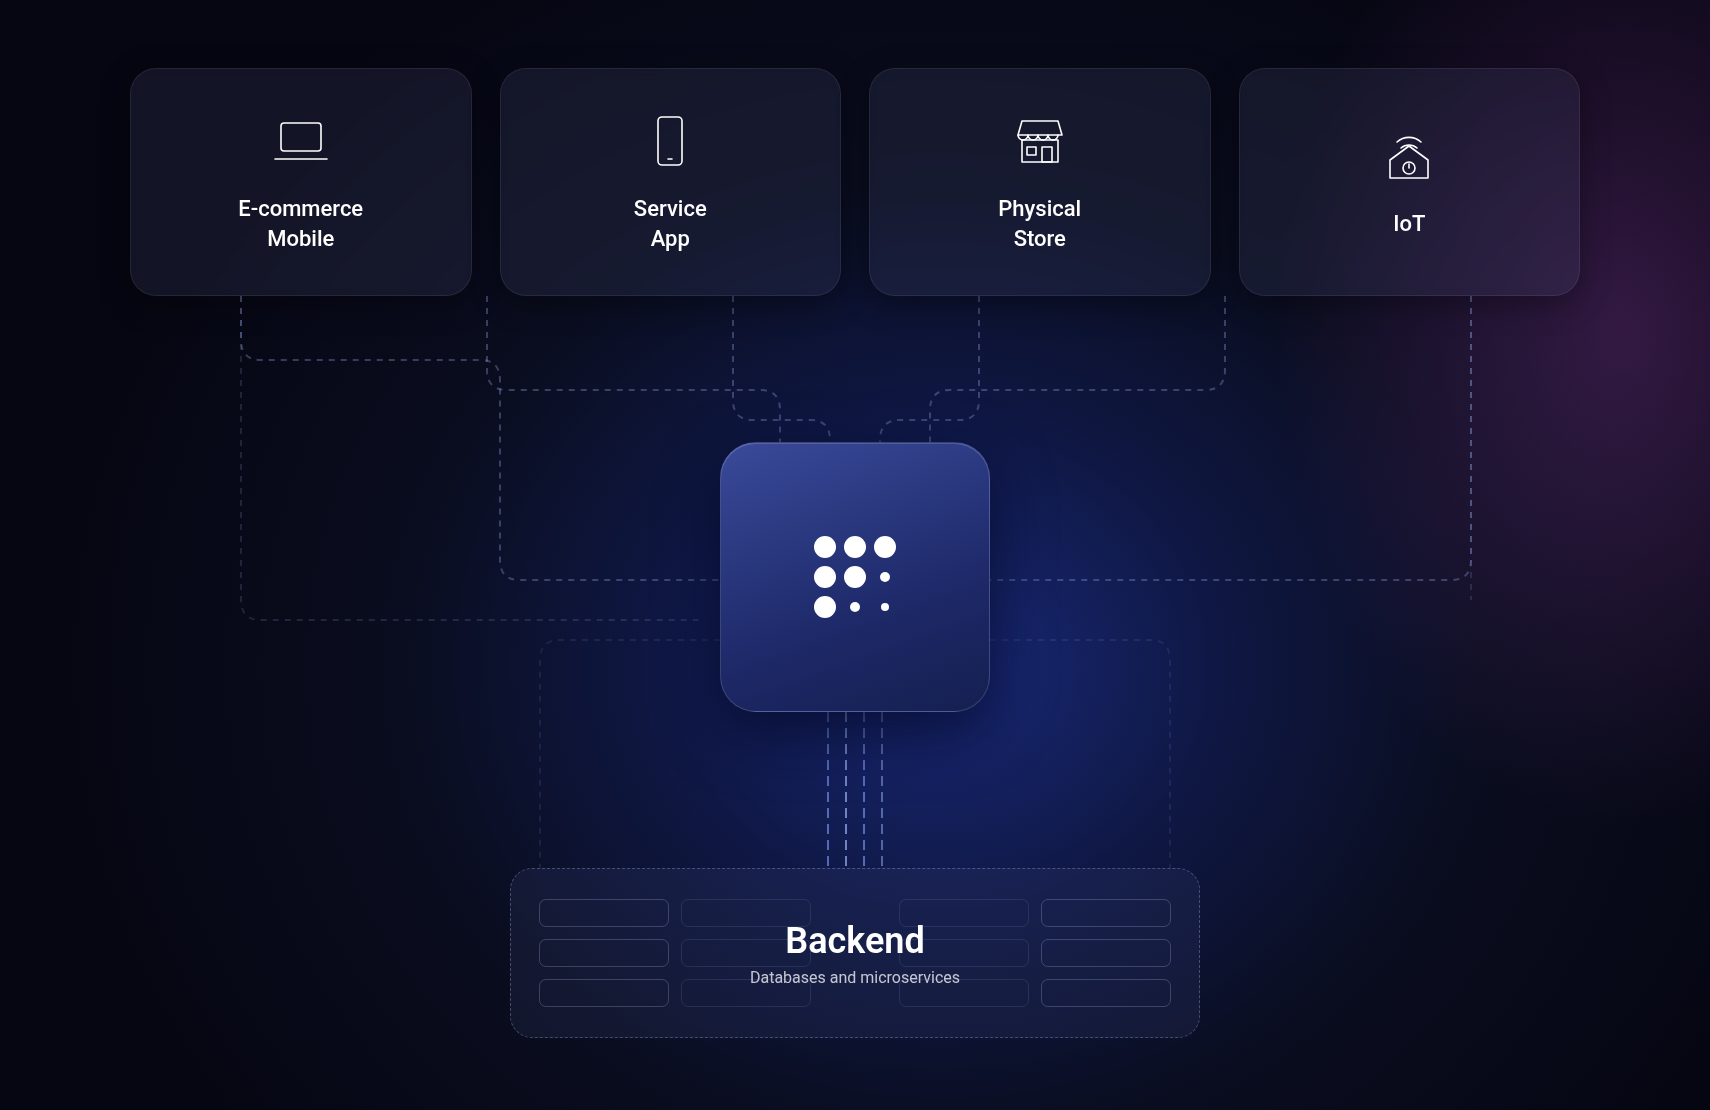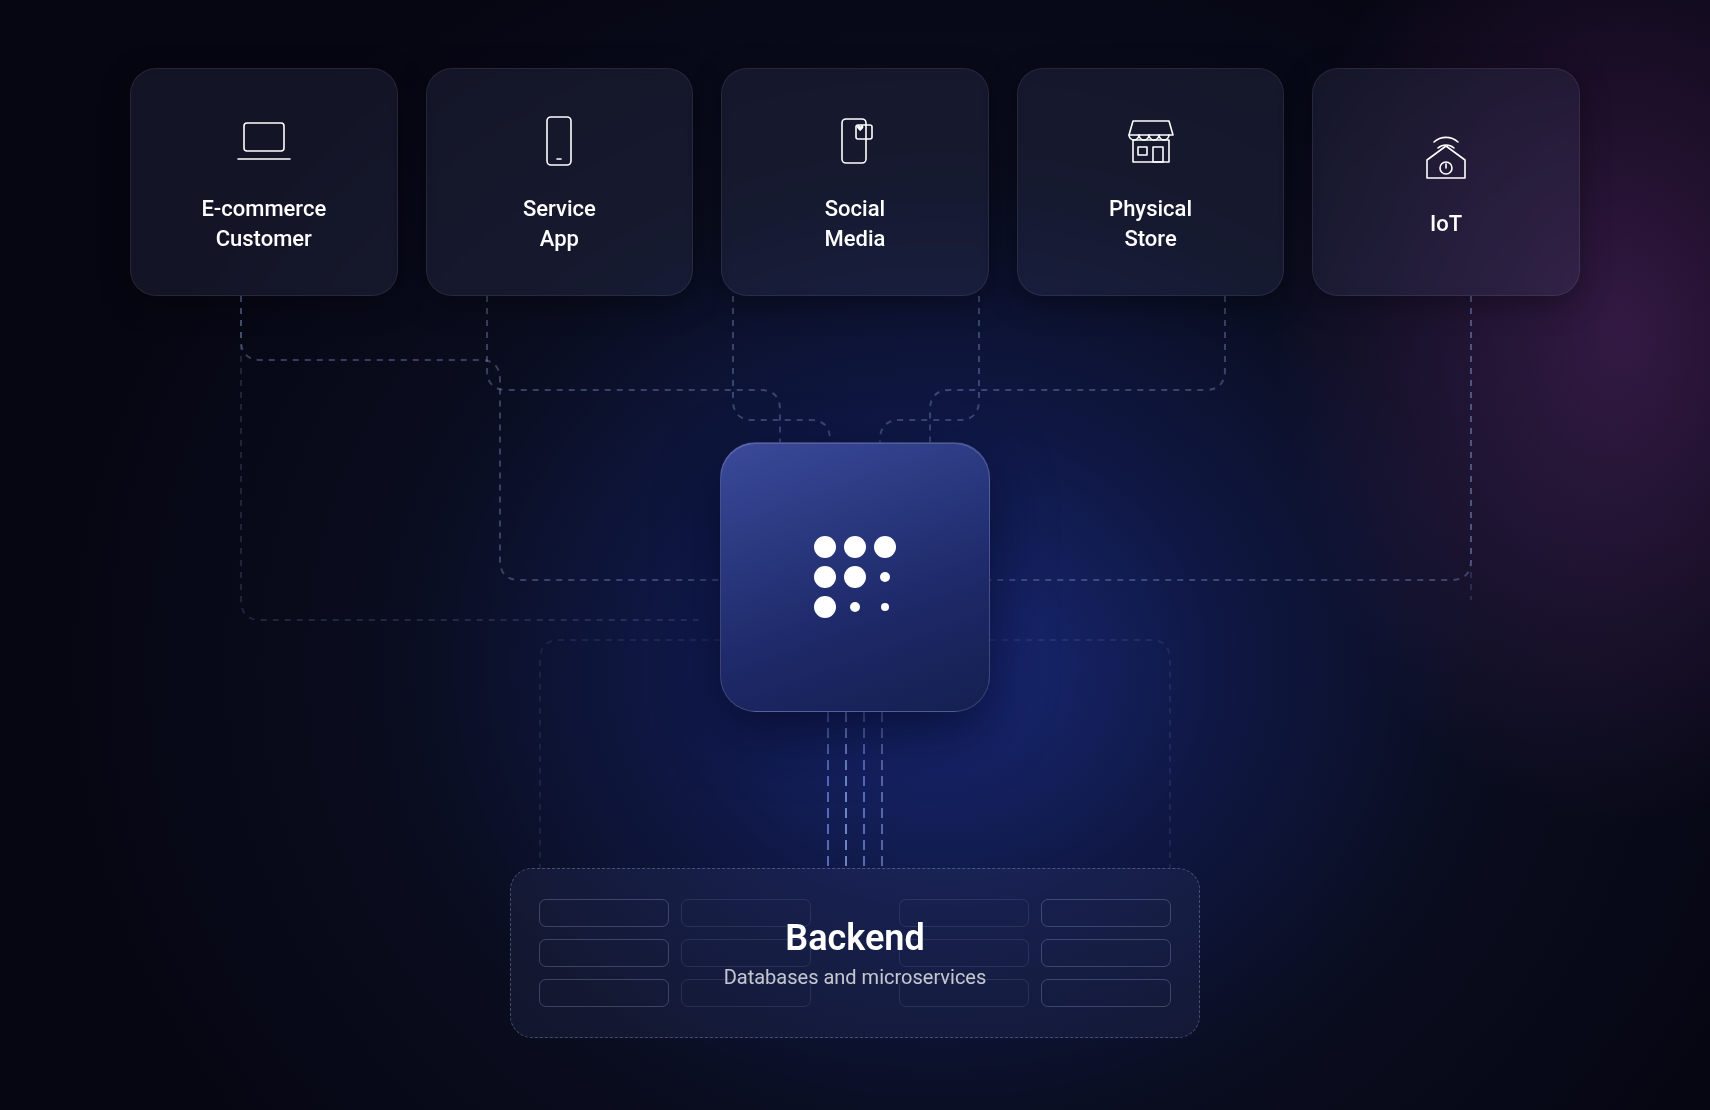--- a/index.html
+++ b/index.html
@@ -112,21 +112,21 @@
     justify-content: center;
     gap: 6px;
   }
   .backend .title {
     color: #fff;
     font-size: 36px;
     font-weight: 600;
   }
   .backend .subtitle {
     color: rgba(255,255,255,0.75);
-    font-size: 20px;
+    font-size: 16px;
     font-weight: 400;
   }
   .backend-deco {
     position: absolute;
     top: 20px;
     bottom: 20px;
     width: 130px;
     display: flex;
     flex-direction: column;
     gap: 12px;
@@ -176,45 +176,34 @@
 
 <div class="channels">
   <div class="card">
     <span class="icon">
       <svg width="60" height="48" viewBox="0 0 60 48">
           <rect x="10" y="6" width="40" height="28" rx="3"></rect>
           <line x1="4" y1="42" x2="56" y2="42"></line>
         </svg>
     </span>
     <span class="label">E-commerce
-Customer</span>
+Mobile</span>
   </div>
 
   <div class="card">
     <span class="icon">
       <svg width="40" height="56" viewBox="0 0 40 56">
           <rect x="8" y="4" width="24" height="48" rx="4"></rect>
           <line x1="18" y1="46" x2="22" y2="46"></line>
         </svg>
     </span>
     <span class="label">Service
 App</span>
   </div>
 
-  <div class="card">
-    <span class="icon">
-      <svg width="46" height="56" viewBox="0 0 46 56">
-        <rect x="10" y="6" width="24" height="44" rx="4"></rect>
-        <rect x="24" y="12" width="16" height="14" rx="2"></rect>
-        <path d="M19 20 c0 -3 4 -3 4 0 c0 2 -4 5 -4 5 s-4 -3 -4 -5 c0 -3 4 -3 4 0 z" fill="#fff" stroke="none" transform="translate(13,-2) scale(0.8)"></path>
-      </svg>
-    </span>
-    <span class="label">Social
-Media</span>
-  </div>
 
   <div class="card">
     <span class="icon">
       <svg width="56" height="52" viewBox="0 0 56 52">
         <path d="M6 20 L10 6 H46 L50 20 Z"></path>
         <path d="M6 20 a5 5 0 0 0 10 0 a5 5 0 0 0 10 0 a5 5 0 0 0 10 0 a5 5 0 0 0 10 0"></path>
         <rect x="10" y="25" width="36" height="22"></rect>
         <rect x="30" y="32" width="10" height="15"></rect>
         <rect x="15" y="32" width="9" height="8"></rect>
       </svg>

